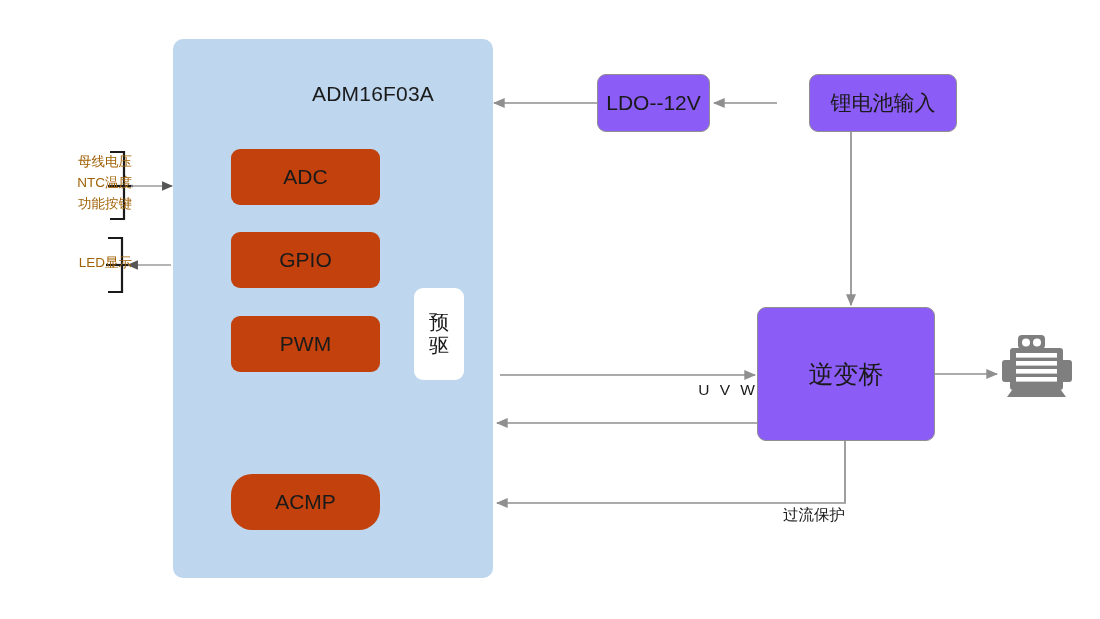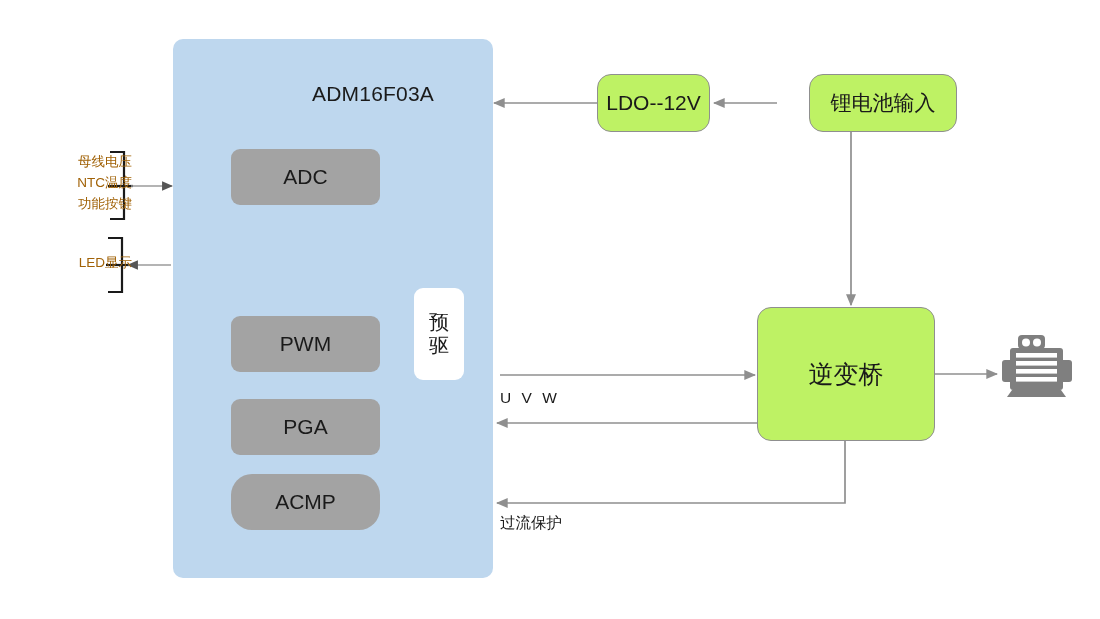--- a/index.html
+++ b/index.html
@@ -44,21 +44,21 @@
     color: #1a1a1a;
     letter-spacing: 0.2px;
   }
 
   
   .mcu-block {
     position: absolute;
     left: 231px;
     width: 149px;
     height: 56px;
-    background: #a3a3a3;
+    background: #c2410c;
     border-radius: 9px;
     display: flex;
     align-items: center;
     justify-content: center;
     font-size: 21px;
     color: #1a1a1a;
   }
   .blk-adc  { top: 149px; }
   .blk-gpio { top: 232px; }
   .blk-pwm  { top: 316px; }
@@ -78,23 +78,23 @@
     align-items: center;
     justify-content: center;
     font-size: 20px;
     line-height: 1.13;
     color: #1a1a1a;
   }
 
   
   .out-box {
     position: absolute;
-    background: #bef264;
+    background: #8b5cf6;
     border: 1.4px solid #8f8f8f;
-    border-radius: 14px;
+    border-radius: 9px;
     display: flex;
     align-items: center;
     justify-content: center;
     color: #1a1a1a;
     box-sizing: border-box;
   }
   .box-ldo {
     left: 597px; top: 74px; width: 113px; height: 58px;
     font-size: 21px;
   }
@@ -119,22 +119,21 @@
     margin-left: 25px;
   }
   .lbl-inputs { left: 25px; top: 152px; width: 82px; }
   .lbl-led    { left: 29px; top: 253px; width: 78px; }
 
   
   .edge-label {
     position: absolute;
     color: #1a1a1a;
     font-size: 15.5px;
-    text-align: left;
-    margin-top: 8px;
+    text-align: right;
   }
   .lbl-uvw  { left: 500px; top: 381px; width: 258px; letter-spacing: 3px; }
   .lbl-bemf { left: 500px; top: 429px; width: 258px; }
   .lbl-ocp  { left: 500px; top: 505px; width: 345px; }
 
   
   .motor-icon {
     position: absolute;
     left: 1000px;
     top: 333px;
@@ -177,22 +176,22 @@
 
     <polyline points="108,238 122,238 122,292 108,292" fill="none" stroke="#1a1a1a" stroke-width="2.2"></polyline>
     <line x1="106" y1="265" x2="129" y2="265" stroke="#1a1a1a" stroke-width="2.2"></line>
     <line x1="171" y1="265" x2="128" y2="265" stroke="#9b9b9b" stroke-width="1.7" marker-end="url(#arrow-dark)"></line>
   </svg>
 
   <div class="mcu-panel"></div>
   <div class="mcu-title">ADM16F03A</div>
 
   <div class="mcu-block blk-adc">ADC</div>
+  <div class="mcu-block blk-gpio">GPIO</div>
   <div class="mcu-block blk-pwm">PWM</div>
-  <div class="mcu-block blk-pga">PGA</div>
   <div class="mcu-block blk-acmp">ACMP</div>
 
   <div class="predriver">
     <span>预</span>
     <span>驱</span>
   </div>
 
   <div class="out-box box-ldo">LDO--12V</div>
   <div class="out-box box-batt">锂电池输入</div>
   <div class="out-box box-bridge">逆变桥</div>

